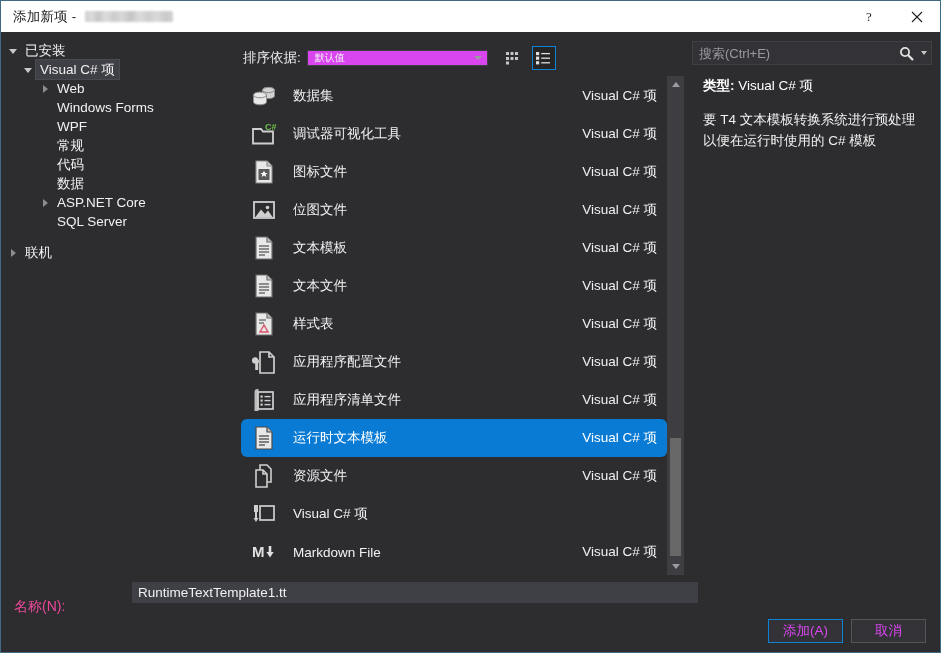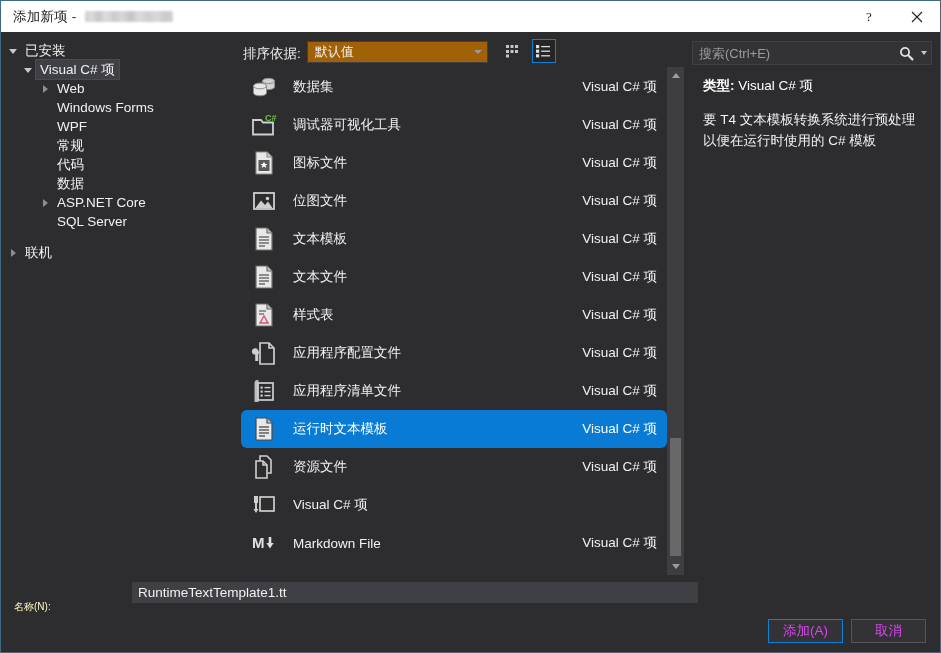--- a/index.html
+++ b/index.html
@@ -138,38 +138,38 @@
     flex: 1 1 auto;
     display: flex;
     flex-direction: column;
     min-width: 0;
     padding: 0 0 0 0;
   }
   .sortbar {
     height: 28px;
     flex: 0 0 28px;
     display: flex;
-    align-items: flex-end;
-    margin: 3px 0 4px 0;
+    align-items: center;
+    margin: 12px 0 4px 0;
     padding-left: 2px;
   }
   .sortbar .lbl {
     font-size: 13.5px;
     color: #f1f1f1;
     margin-right: 6px;
     white-space: nowrap;
   }
   .combo {
     width: 181px;
-    height: 22px;
-    background: #a16207;
+    height: 16px;
+    background: #d946ef;
     border: 1px solid #3f3f46;
     display: flex;
     align-items: center;
-    font-size: 13px;
+    font-size: 10px;
     color: #f1f1f1;
     cursor: default;
     box-sizing: border-box;
   }
   .combo .val { padding-left: 7px; flex: 1 1 auto; }
   .combo .arrow {
     width: 17px;
     display: flex;
     align-items: center;
     justify-content: center;
@@ -360,22 +360,22 @@
 
   
   .namebar {
     flex: 0 0 auto;
     height: 34px;
     display: flex;
     align-items: center;
     padding-left: 13px;
   }
   .namebar .lbl {
-    font-size: 10px;
-    color: #fef9c3;
+    font-size: 14px;
+    color: #ec4899;
     width: 118px;
     flex: 0 0 118px;
     margin-top: 30px;
   }
   .namebar input {
     width: 566px;
     height: 21px;
     box-sizing: border-box;
     background: #3f3f46;
     border: 1px solid #3f3f46;

